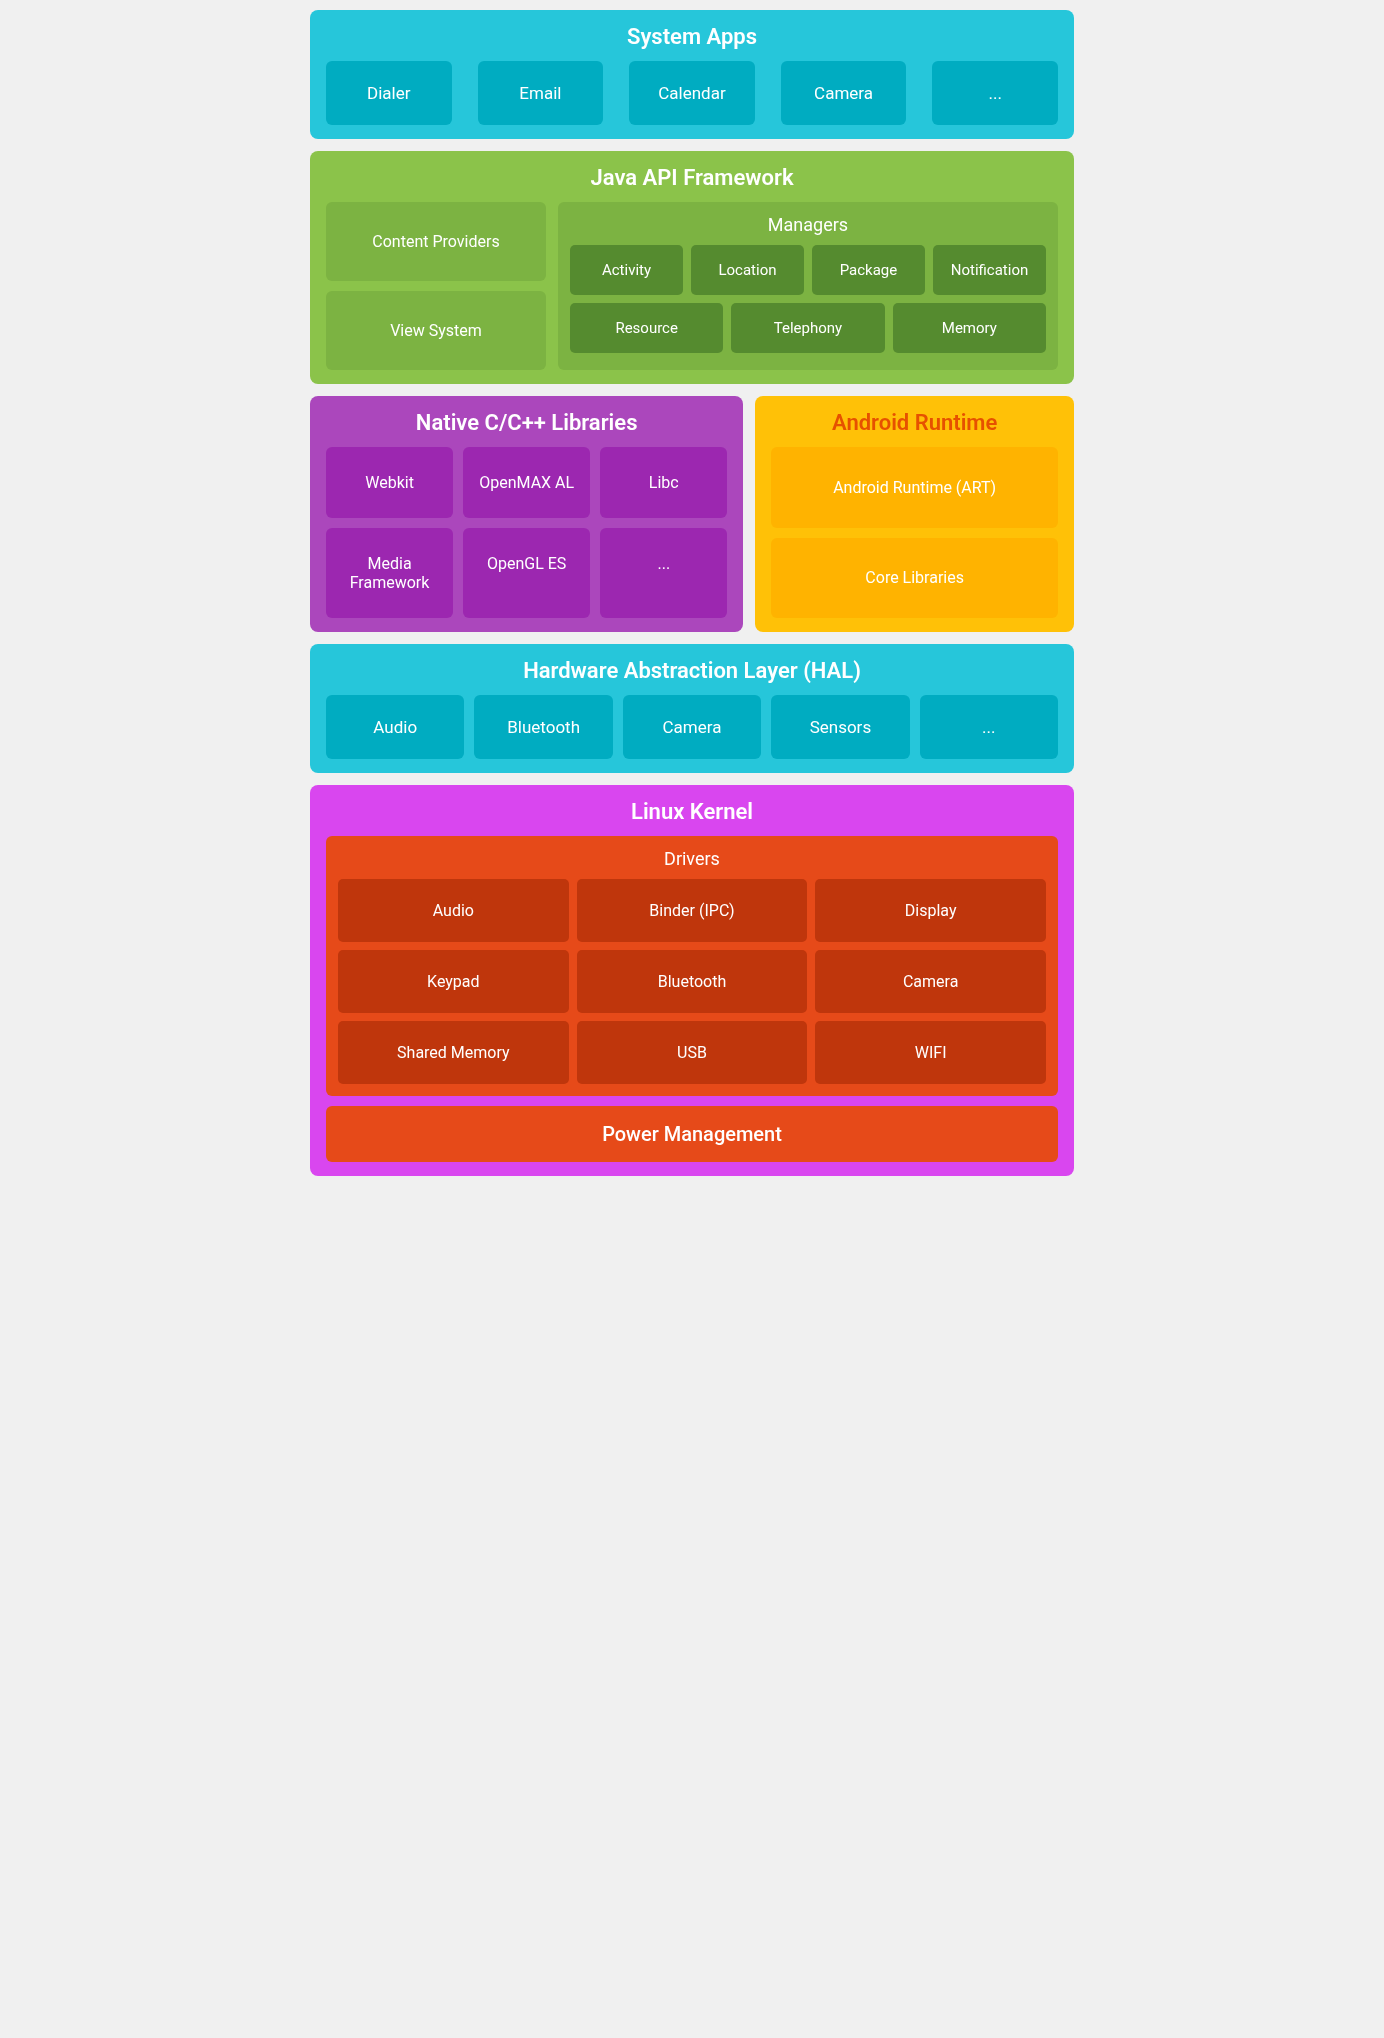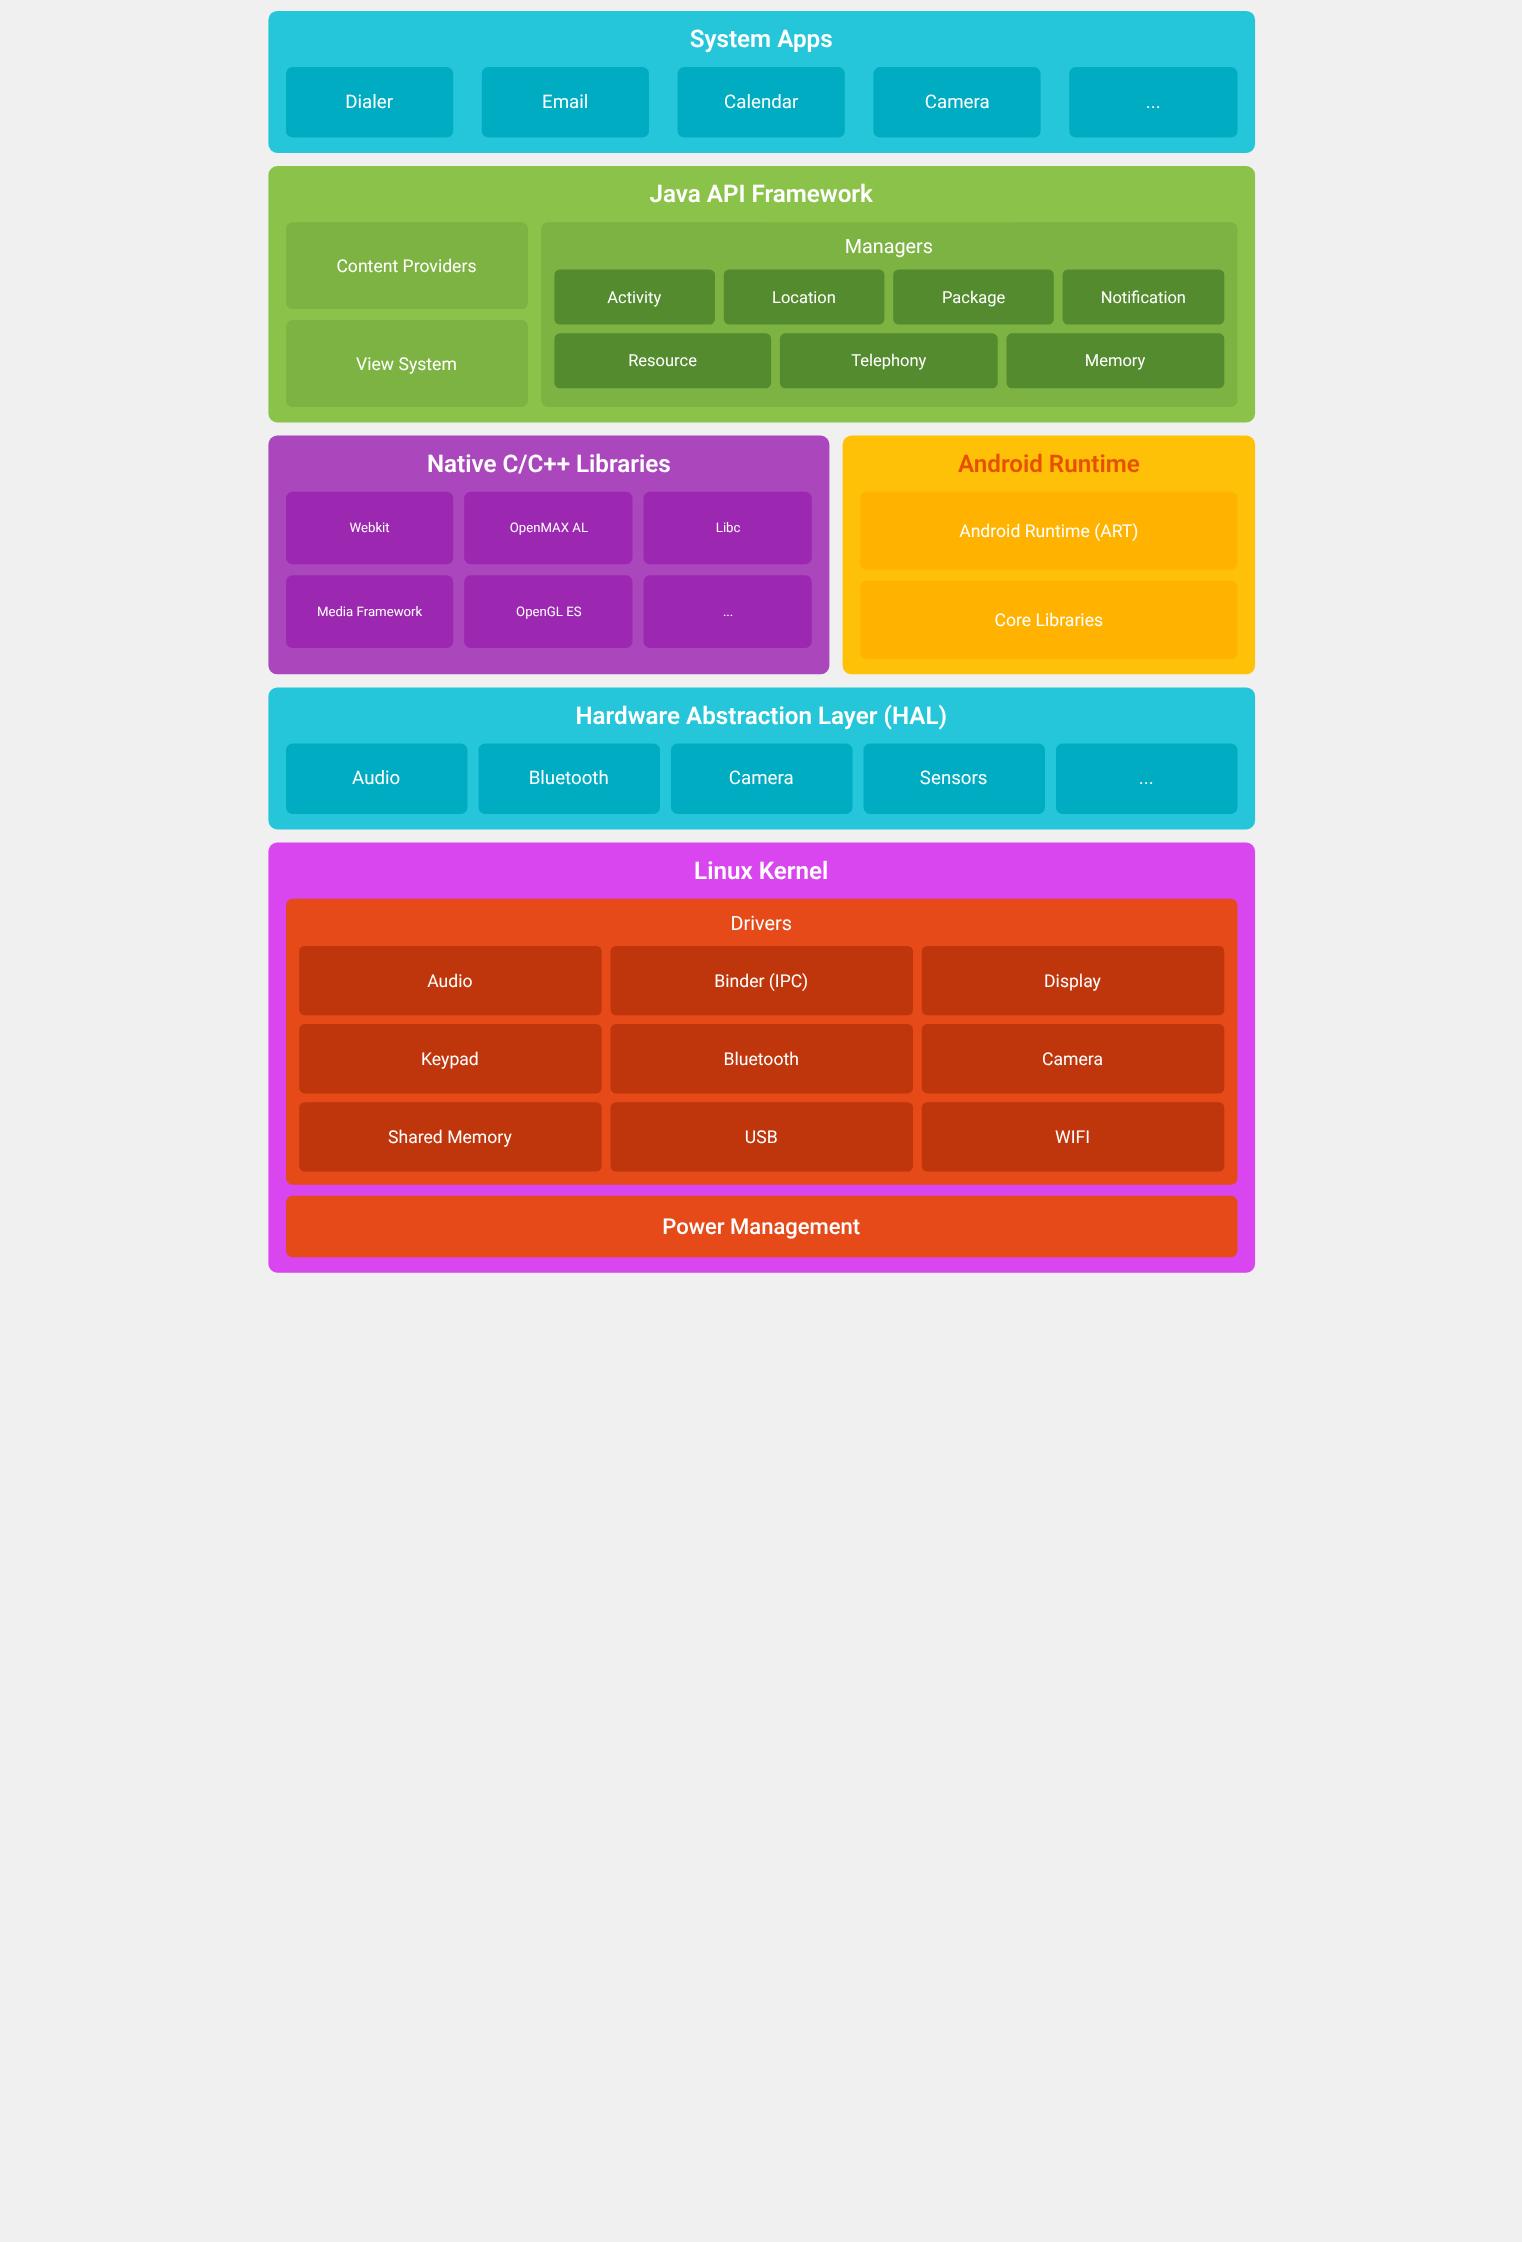--- a/index.html
+++ b/index.html
@@ -5,21 +5,21 @@
     * { box-sizing: border-box; margin: 0; padding: 0; }
     body {
       background: #f0f0f0;
       font-family: 'Roboto', Arial, sans-serif;
       display: flex;
       justify-content: center;
       align-items: flex-start;
       padding: 10px;
     }
     .diagram {
-      width: 897px;
+      width: 764px;
       display: flex;
       flex-direction: column;
       gap: 12px;
     }
     .layer {
       border-radius: 8px;
       padding: 14px 16px;
     }
     .layer-title {
       text-align: center;
@@ -115,21 +115,21 @@
       display: flex;
       gap: 10px;
     }
     .native-libs .item {
       flex: 1;
       background: #9C27B0;
       border-radius: 6px;
       color: white;
       text-align: center;
       padding: 26px 10px;
-      font-size: 12px;
+      font-size: 16px;
     }
     .android-runtime {
       flex: 1;
       background: #FFC107;
       border-radius: 8px;
       padding: 14px 16px;
       display: flex;
       flex-direction: column;
     }
     .android-runtime .layer-title { color: #E65100; }

